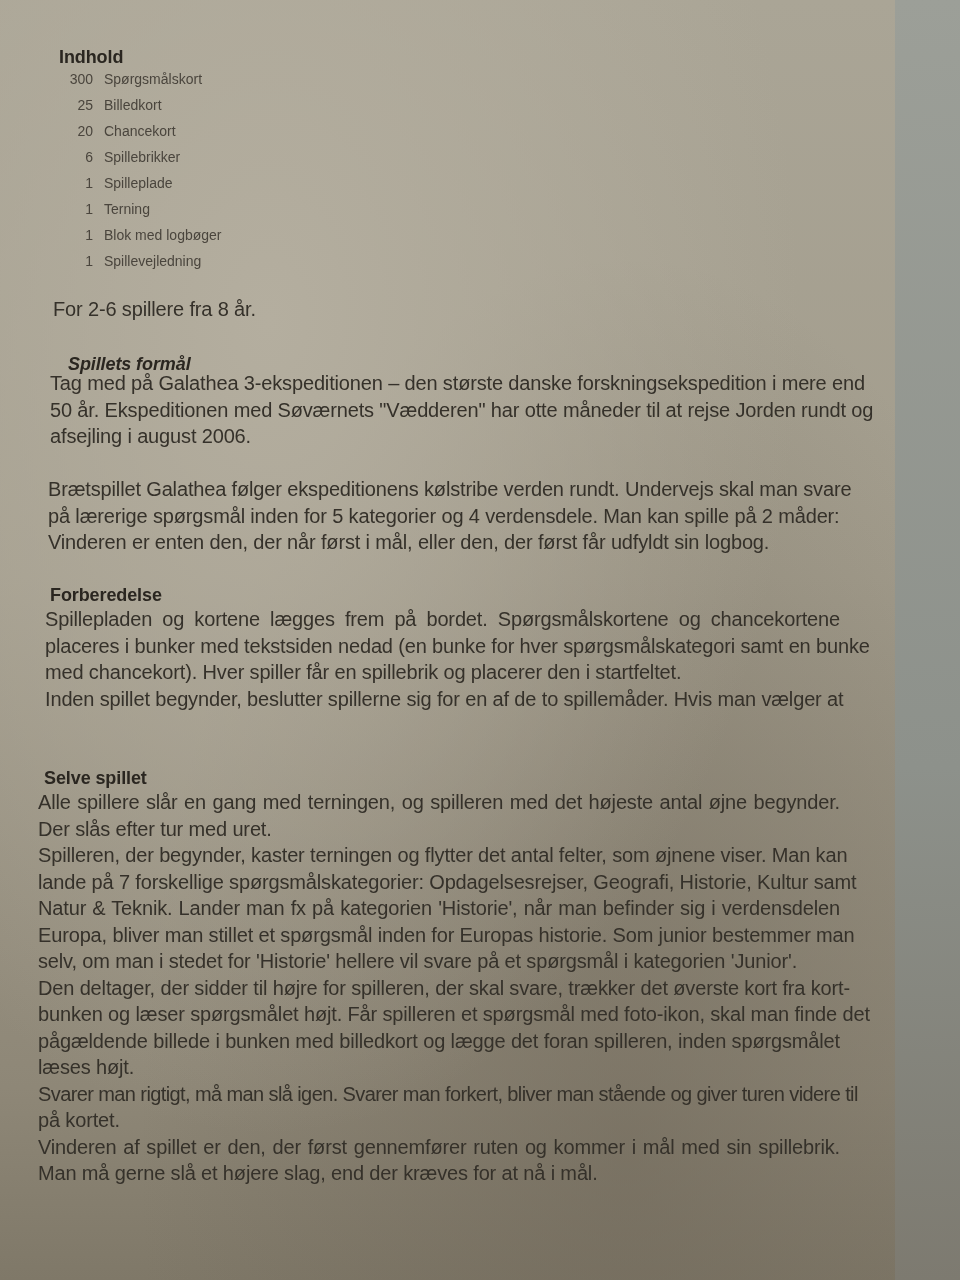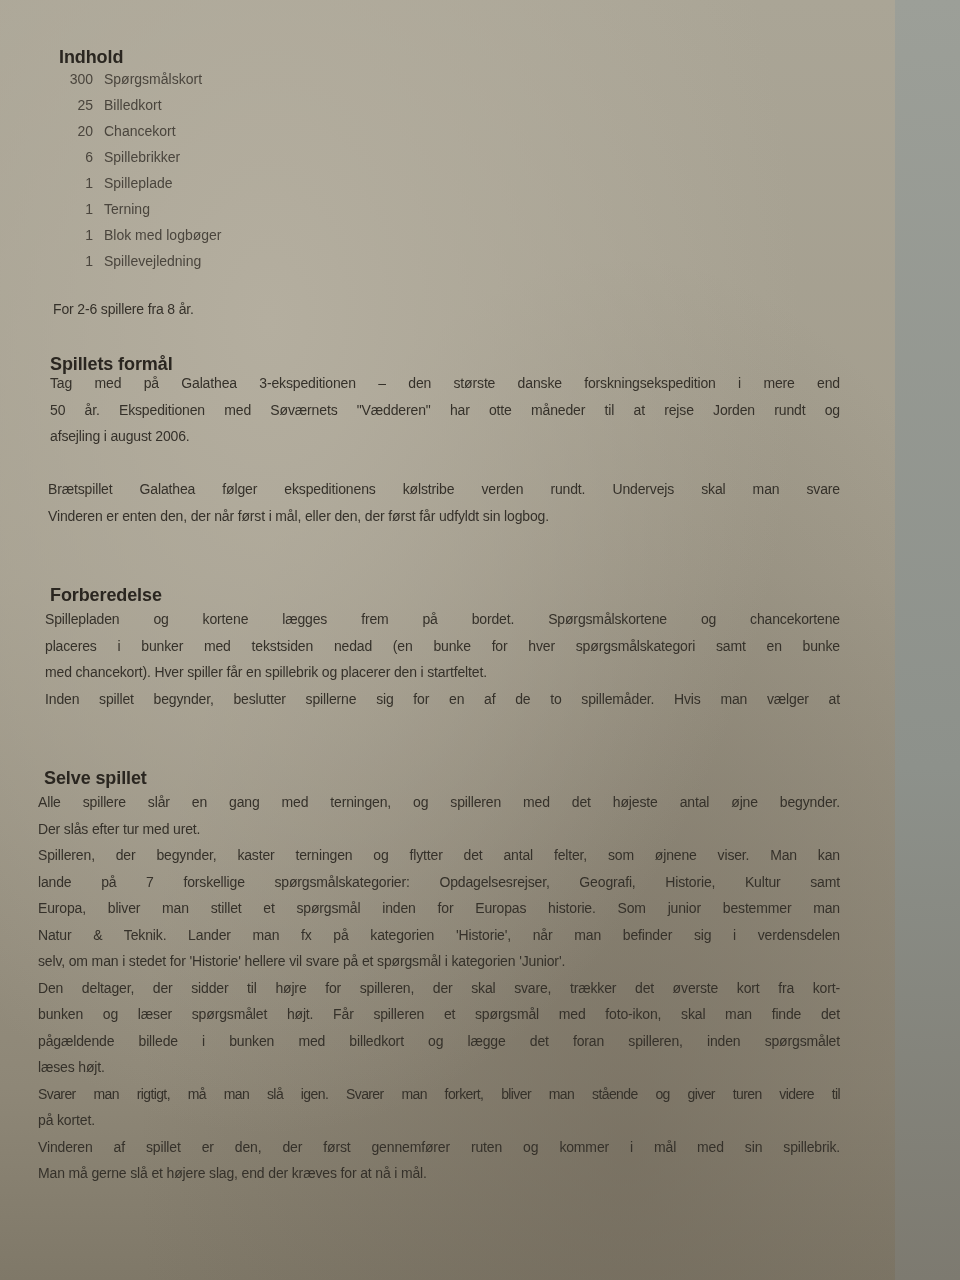--- a/index.html
+++ b/index.html
@@ -23,21 +23,21 @@
   .content { position: absolute; left: 0; top: 0; width: 895px; height: 1280px; }
 
   h2 {
     margin: 4px; font-size: 18px; font-weight: bold; color: #2a2620;
     position: absolute; letter-spacing: -0.1px;
   }
   .contents-list { position: absolute; left: 55px; top: 66px; margin: 0; padding: 0; list-style: none; }
   .contents-list li { height: 26px; line-height: 26px; font-size: 14px; color: #4a453d; display: flex; }
   .contents-list .qty { width: 38px; text-align: right; margin-right: 11px; }
   .para {
-    position: absolute; margin: 0; font-size: 14px; line-height: 26.5px; color: #35312a;
+    position: absolute; margin: 0; font-size: 20px; line-height: 26.5px; color: #35312a;
     text-align: justify; letter-spacing: -0.15px;
   }
   .para span.line { display: block; white-space: nowrap; }
   .j { text-align-last: justify; }
 </style>
 </head>
 <body>
 
 <div class="page"></div>
 <div class="edge"></div>
@@ -74,47 +74,48 @@
         <span class="qty">1</span>
         <span>Blok med logbøger</span>
       </li>
     <li>
         <span class="qty">1</span>
         <span>Spillevejledning</span>
       </li>
   </ul>
   <p class="para" style="left:53px; top:296px;">For 2-6 spillere fra 8 år.</p>
 
-  <h2 style="left:46px; top:350px;">Spillets formål</h2>
+  <h2 style="left:64px; top:350px;font-style:italic;">Spillets formål</h2>
   <p class="para" style="left:50px; top:370px; width:790px;">
     <span class="line j">Tag med på Galathea 3-ekspeditionen – den største danske forskningsekspedition i mere end</span>
     <span class="line j">50 år. Ekspeditionen med Søværnets "Vædderen" har otte måneder til at rejse Jorden rundt og</span>
     <span class="line">afsejling i august 2006.</span>
   </p>
   <p class="para" style="left:48px; top:476px; width:792px;">
     <span class="line j">Brætspillet Galathea følger ekspeditionens kølstribe verden rundt. Undervejs skal man svare</span>
+    <span class="line">på lærerige spørgsmål inden for 5 kategorier og 4 verdensdele. Man kan spille på 2 måder:</span>
     <span class="line">Vinderen er enten den, der når først i mål, eller den, der først får udfyldt sin logbog.</span>
   </p>
 
   <h2 style="left:46px; top:581px;">Forberedelse</h2>
   <p class="para" style="left:45px; top:606px; width:795px;">
     <span class="line j">Spillepladen og kortene lægges frem på bordet. Spørgsmålskortene og chancekortene</span>
     <span class="line j">placeres i bunker med tekstsiden nedad (en bunke for hver spørgsmålskategori samt en bunke</span>
     <span class="line">med chancekort). Hver spiller får en spillebrik og placerer den i startfeltet.</span>
     <span class="line j">Inden spillet begynder, beslutter spillerne sig for en af de to spillemåder. Hvis man vælger at</span>
   </p>
 
   <h2 style="left:40px; top:764px;">Selve spillet</h2>
   <p class="para" style="left:38px; top:789px; width:802px;">
     <span class="line j">Alle spillere slår en gang med terningen, og spilleren med det højeste antal øjne begynder.</span>
     <span class="line">Der slås efter tur med uret.</span>
     <span class="line j">Spilleren, der begynder, kaster terningen og flytter det antal felter, som øjnene viser. Man kan</span>
     <span class="line j">lande på 7 forskellige spørgsmålskategorier: Opdagelsesrejser, Geografi, Historie, Kultur samt</span>
+    <span class="line j">Natur &amp; Teknik. Lander man fx på kategorien 'Historie', når man befinder sig i verdensdelen</span>
     <span class="line j">Europa, bliver man stillet et spørgsmål inden for Europas historie. Som junior bestemmer man</span>
-    <span class="line j">Natur &amp; Teknik. Lander man fx på kategorien 'Historie', når man befinder sig i verdensdelen</span>
     <span class="line">selv, om man i stedet for 'Historie' hellere vil svare på et spørgsmål i kategorien 'Junior'.</span>
     <span class="line j">Den deltager, der sidder til højre for spilleren, der skal svare, trækker det øverste kort fra kort-</span>
     <span class="line j">bunken og læser spørgsmålet højt. Får spilleren et spørgsmål med foto-ikon, skal man finde det</span>
     <span class="line j">pågældende billede i bunken med billedkort og lægge det foran spilleren, inden spørgsmålet</span>
     <span class="line">læses højt.</span>
     <span class="line j" style="letter-spacing:-0.6px;">Svarer man rigtigt, må man slå igen. Svarer man forkert, bliver man stående og giver turen videre til</span>
     <span class="line">på kortet.</span>
     <span class="line j">Vinderen af spillet er den, der først gennemfører ruten og kommer i mål med sin spillebrik.</span>
     <span class="line">Man må gerne slå et højere slag, end der kræves for at nå i mål.</span>
   </p>

